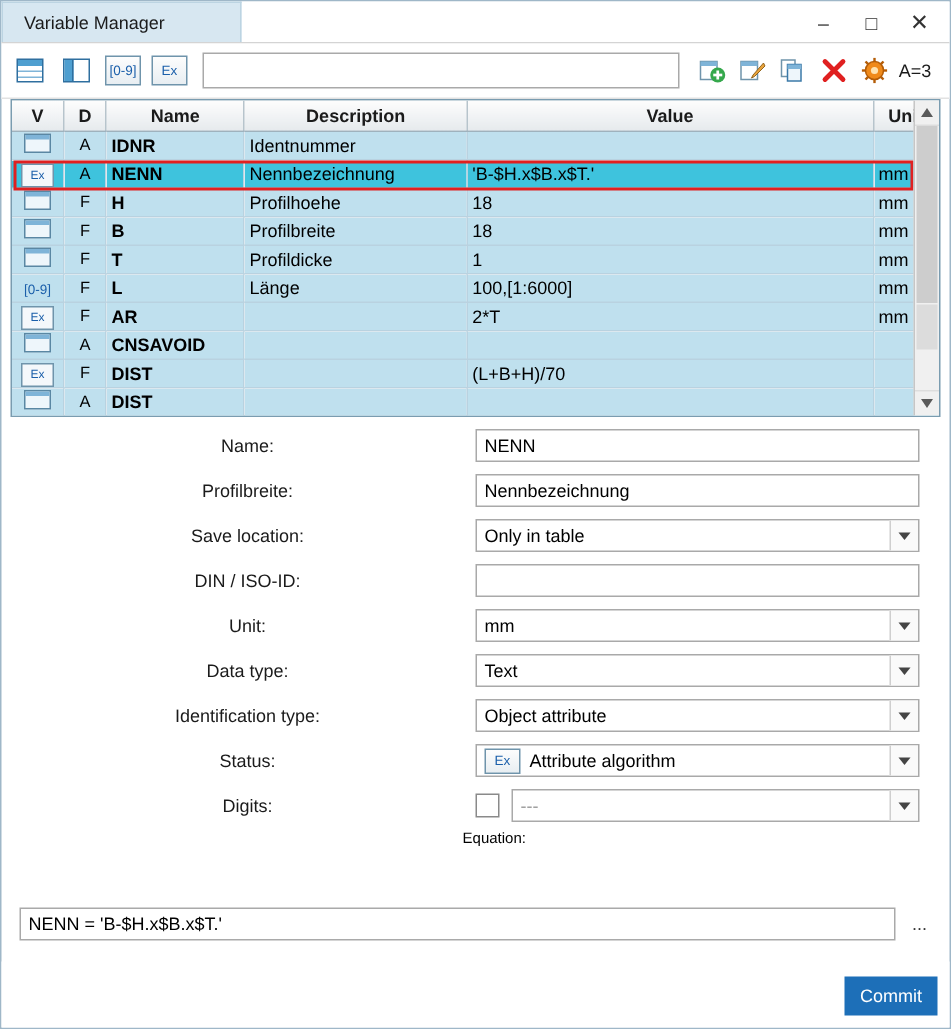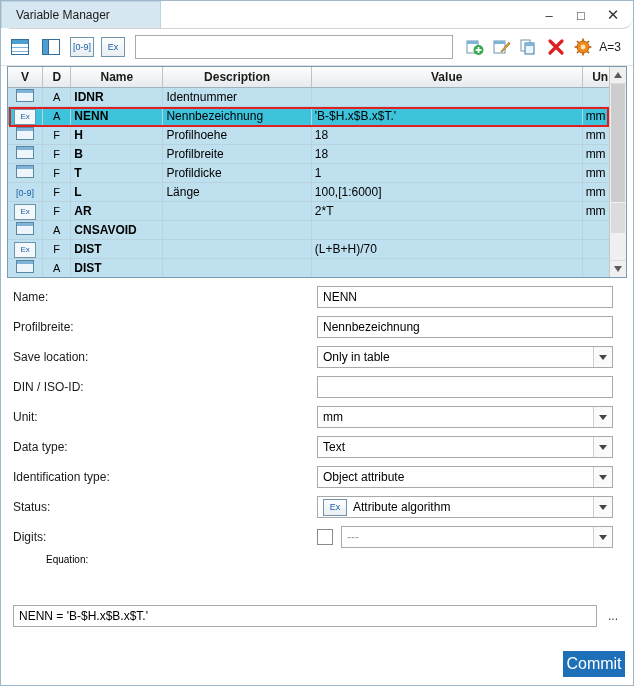--- a/index.html
+++ b/index.html
@@ -7,21 +7,21 @@
     width:634px;height:686px;
     background:#ffffff;
     font-family:"Liberation Sans", sans-serif;
     font-size:12px;
     color:#000000;
     overflow:hidden;
   }
   .window{position:relative;width:634px;height:686px;box-sizing:border-box;border:1px solid #9fb7c8;background:#ffffff;}
 
   
-  .titlebar{height:27px;background:#ffffff;border-bottom:1px solid #d4d4d4;display:flex;align-items:flex-end;border-radius:11px;}
+  .titlebar{height:27px;background:#ffffff;border-bottom:1px solid #d4d4d4;display:flex;align-items:flex-end;}
   .tab{height:26px;min-width:130px;padding:0 14px;background:#d7e7f1;border:1px solid #bcd4e2;border-bottom:none;display:flex;align-items:center;font-size:12px;color:#1b1b1b;}
   .titlespacer{flex:1;}
   .winbtns{display:flex;align-items:center;height:26px;padding-right:4px;}
   .winbtn{width:32px;height:24px;display:flex;align-items:center;justify-content:center;color:#333;font-size:13px;}
   .winbtn.close{font-size:15px;}
 
   
   .toolbar{height:36px;display:flex;align-items:center;padding:0 6px;gap:5px;background:#ffffff;border-bottom:1px solid #e2e2e2;}
   .tbtn{width:24px;height:22px;display:flex;align-items:center;justify-content:center;border:1px solid transparent;}
   .gridicon{width:18px;height:16px;border:1px solid #2f6f9f;background:
@@ -63,39 +63,39 @@
   .vs-arrow{height:16px;display:flex;align-items:center;justify-content:center;background:#f0f0f0;border-bottom:1px solid #ddd;}
   .vs-arrow.bottom{position:absolute;bottom:0;left:0;right:0;border-top:1px solid #ddd;border-bottom:none;}
   .vs-thumb{position:absolute;left:1px;right:1px;top:17px;height:118px;background:#cdcdcd;}
   .vs-thumb2{position:absolute;left:1px;right:1px;top:136px;height:30px;background:#dcdcdc;}
 
   
   .lessrow{height:24px;display:flex;align-items:center;padding-left:10px;gap:6px;font-size:12px;}
   .caret{width:0;height:0;border-left:5px solid transparent;border-right:5px solid transparent;border-top:6px solid #555;}
 
   
-  .form{padding:4px 20px 0 12px;}
+  .form{padding:4px 20px 0 12px;text-align:center;}
   .frow{display:flex;align-items:center;height:30px;}
   .flabel{width:304px;font-size:12px;color:#1b1b1b;}
   .fctrl{flex:1;}
   .inp{height:22px;width:100%;border:1px solid #a9a9a9;background:#fff;box-sizing:border-box;font-size:12px;padding:0 5px;display:flex;align-items:center;}
   .sel{height:22px;width:100%;border:1px solid #a9a9a9;background:#fff;box-sizing:border-box;font-size:12px;display:flex;align-items:center;padding:0 5px;position:relative;}
   .sel .arrow{position:absolute;right:0;top:0;bottom:0;width:18px;border-left:1px solid #cfcfcf;background:#fafafa;display:flex;align-items:center;justify-content:center;}
   .tri{width:0;height:0;border-left:4px solid transparent;border-right:4px solid transparent;border-top:5px solid #444;}
   .digitsrow{display:flex;align-items:center;gap:8px;}
   .chk{width:14px;height:14px;border:1px solid #8a8a8a;background:#fff;flex:0 0 14px;}
   .dimmed{color:#9a9a9a;}
   .eqlabel{padding:2px 0 4px 0;font-size:10px;margin-left:33px;}
   .eqrow{display:flex;align-items:center;gap:8px;padding:0 12px;margin-top:36px;}
   .eqinput{flex:1;height:22px;border:1px solid #a9a9a9;background:#fff;font-size:12px;padding:0 5px;display:flex;align-items:center;box-sizing:border-box;}
   .dots{width:16px;text-align:center;color:#333;}
 
   
   .footer{position:absolute;left:0;right:0;bottom:0;height:44px;background:#ffffff;}
-  .commit{position:absolute;right:8px;bottom:8px;width:62px;height:26px;background:#1d6fb8;color:#fff;font-size:16px;display:flex;align-items:center;justify-content:center;}
+  .commit{position:absolute;right:8px;bottom:8px;width:62px;height:26px;background:#1d6fb8;color:#fff;font-size:12px;display:flex;align-items:center;justify-content:center;}
 </style>
 </head>
 <body>
 
 <div class="window">
 
   <div class="titlebar">
     <div class="tab">
       <span>Variable Manager</span>
     </div>

